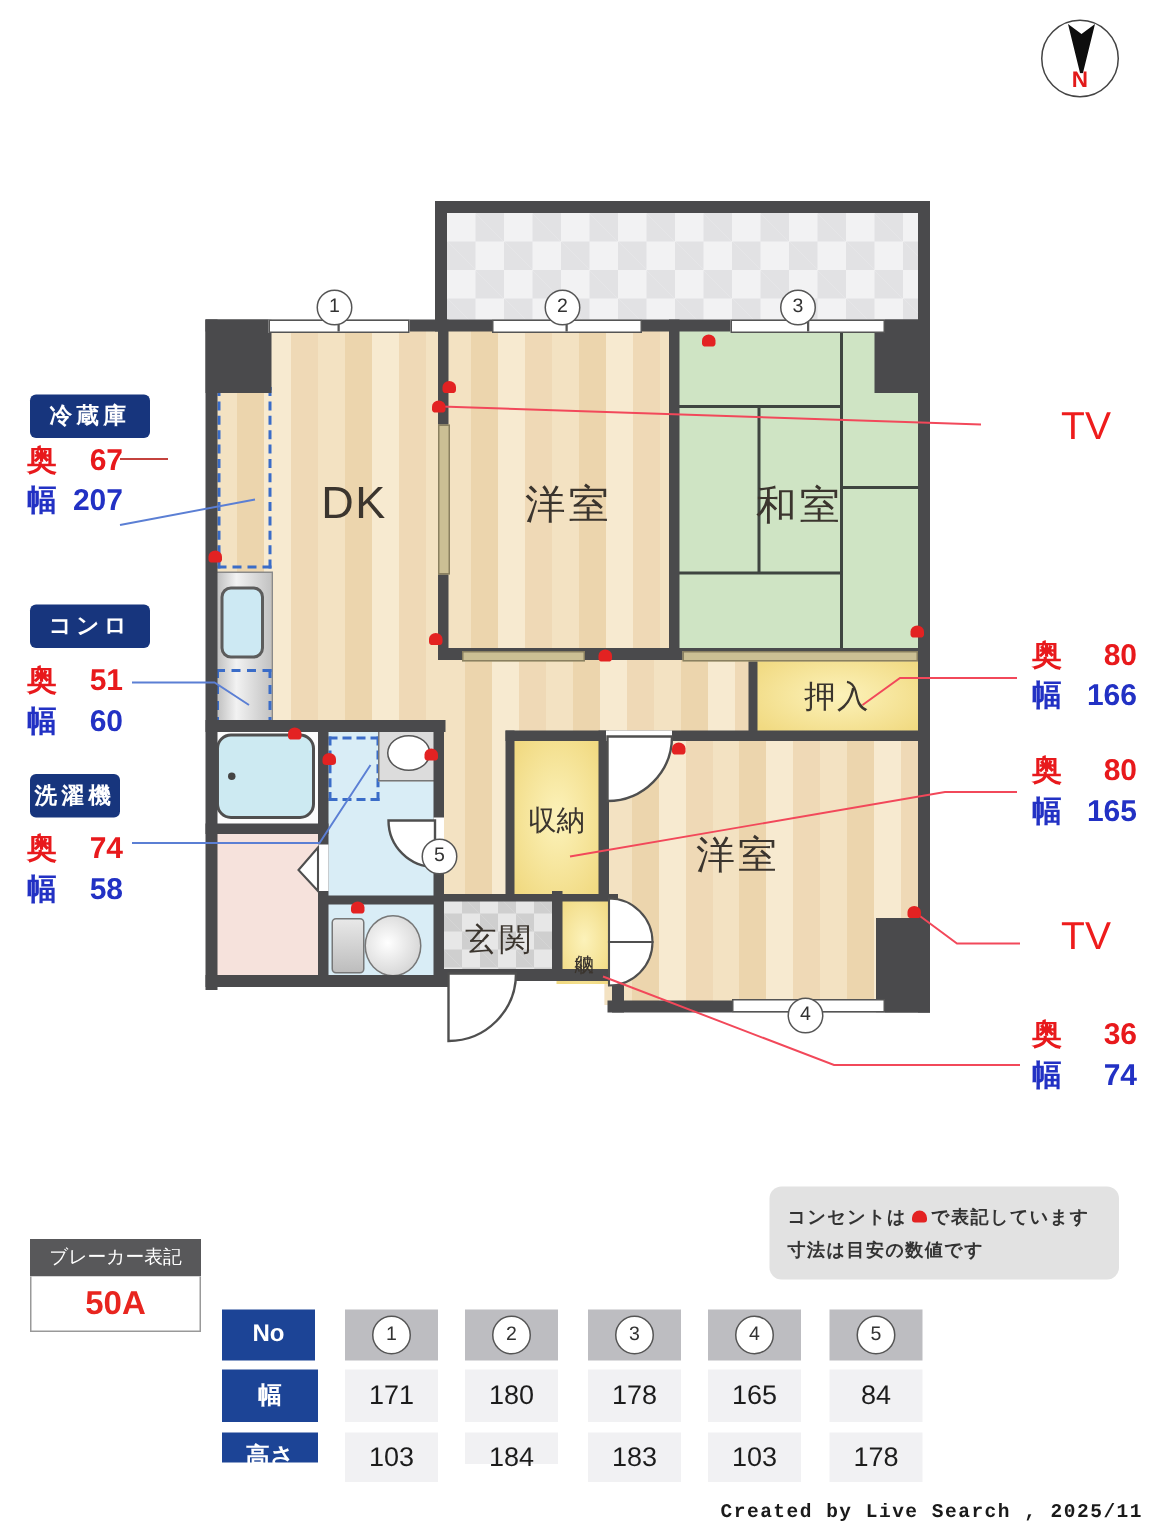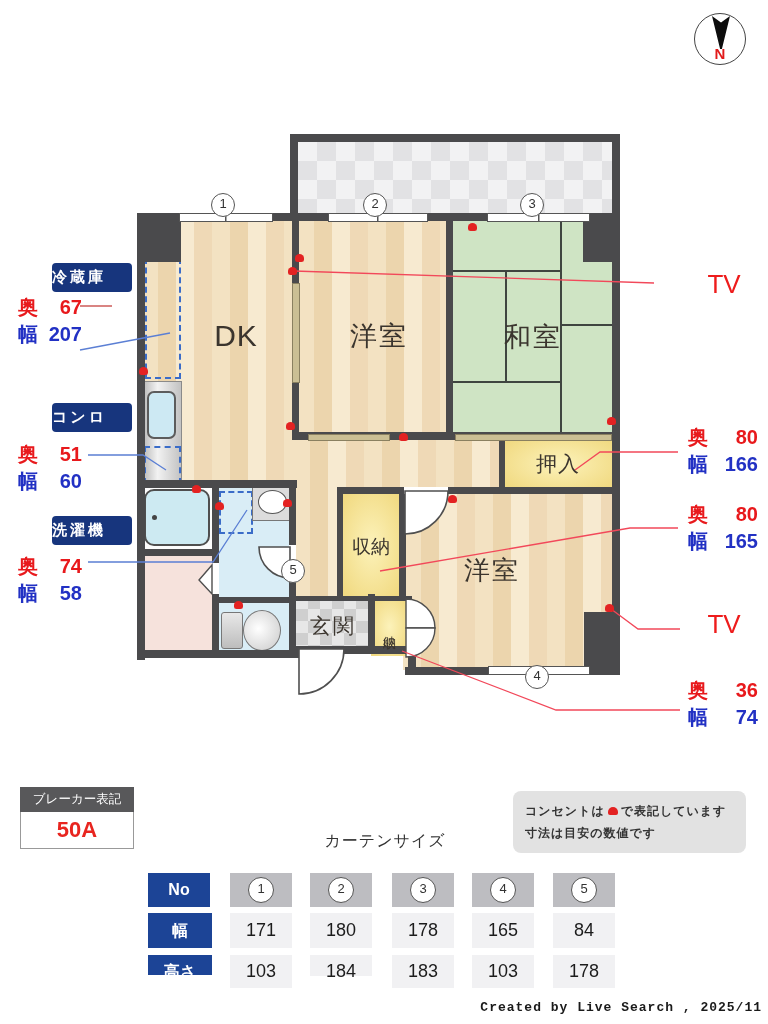--- a/index.html
+++ b/index.html
@@ -13,22 +13,22 @@
   .closet{background:radial-gradient(ellipse at center,#fcf2ba 0%,#f1da82 85%);}
   .checker-genkan{background-color:#e7e7e7;background-image:linear-gradient(45deg,#cfcfcf 25%,transparent 25%,transparent 75%,#cfcfcf 75%),linear-gradient(45deg,#cfcfcf 25%,transparent 25%,transparent 75%,#cfcfcf 75%);background-size:24px 24px;background-position:0 0,12px 12px;}
   .checker-balcony{background-color:#f2f2f3;background-image:linear-gradient(45deg,#e2e2e4 25%,transparent 25%,transparent 75%,#e2e2e4 75%),linear-gradient(45deg,#e2e2e4 25%,transparent 25%,transparent 75%,#e2e2e4 75%);background-size:38px 38px;background-position:0 0,19px 19px;}
   .window{position:absolute;background:linear-gradient(#555,#555) 50% 0/1.5px 100% no-repeat #fff;border:1.3px solid #555;box-sizing:border-box;}
   .slide{position:absolute;background:#cbbf94;border:1px solid #8a8060;box-sizing:border-box;}
   .gap{position:absolute;background:#fff;}
   .outlet{position:absolute;width:9px;height:8px;background:#e32222;border-radius:50% 50% 28% 28%;}
   .cnum{position:absolute;width:22px;height:22px;background:#fff;border:1.5px solid #555;border-radius:50%;
         font-size:13px;color:#333;text-align:center;line-height:19px;z-index:9;}
   .room-label{position:absolute;transform:translate(-50%,-50%);color:#3b352e;font-weight:500;white-space:nowrap;z-index:8;}
-  .tag{position:absolute;background:#17357d;color:#fff;font-weight:bold;font-size:15px;text-align:left;
-       border-radius:4px;letter-spacing:3px;padding:5px 0;z-index:10;margin-left:32px;}
+  .tag{position:absolute;background:#17357d;color:#fff;font-weight:bold;font-size:15px;text-align:center;
+       border-radius:4px;letter-spacing:3px;padding:5px 0;z-index:10;}
   .dimcol{position:absolute;z-index:10;}
   .dimrow{display:flex;justify-content:space-between;font-size:20px;font-weight:bold;line-height:1.35;}
   .red{color:#e8191c;}
   .blue{color:#2231c4;}
   .tvlabel{position:absolute;transform:translate(-50%,-50%);color:#ee1c1c;font-size:26px;font-weight:500;z-index:10;}
   .navcell{position:absolute;background:#1c4496;color:#fff;font-weight:bold;font-size:16px;text-align:center;}
   .graycell{position:absolute;background:#bdbdc1;display:flex;align-items:center;justify-content:center;}
   .valcell{position:absolute;background:#f1f1f3;color:#1c1c1c;font-size:18px;text-align:center;}
   .tcirc{width:24px;height:24px;background:#fff;border:1.3px solid #555;border-radius:50%;
          font-size:13px;color:#333;text-align:center;line-height:21px;}
@@ -184,21 +184,21 @@
   <div class="dimcol" style="left:18px;top:441px;width:64px;">
     <div class="dimrow">
         <span class="red">奥</span>
         <span class="red">51</span>
       </div>
     <div class="dimrow">
         <span class="blue">幅</span>
         <span class="blue">60</span>
       </div>
   </div>
-  <div class="tag" style="left:20px;top:516px;width:80px;">洗濯機</div>
+  <div class="tag" style="left:20px;top:516px;width:60px;">洗濯機</div>
   <div class="dimcol" style="left:18px;top:553px;width:64px;">
     <div class="dimrow">
         <span class="red">奥</span>
         <span class="red">74</span>
       </div>
     <div class="dimrow">
         <span class="blue">幅</span>
         <span class="blue">58</span>
       </div>
   </div>
@@ -230,30 +230,29 @@
         <span class="red">奥</span>
         <span class="red">36</span>
       </div>
     <div class="dimrow">
         <span class="blue">幅</span>
         <span class="blue">74</span>
       </div>
   </div>
 
   <div class="abs" style="left:20px;top:787px;width:114px;z-index:10;">
-    <div style="background:#58585a;color:#fff;font-size:12.5px;text-align:center;padding:4px 0;">ブレーカー表記</div>
+    <div style="background:#58585a;color:#fff;font-size:12.5px;text-align:center;padding:4px 0;margin-top:39px;">ブレーカー表記</div>
     <div style="background:#fff;border:1px solid #999;border-top:none;color:#e8251f;font-size:22px;font-weight:bold;text-align:center;padding:5px 0;">50A</div>
   </div>
 
   <div class="abs" style="left:513px;top:791px;width:233px;background:#e2e2e2;border-radius:8px;padding:9px 12px;font-size:12px;font-weight:bold;color:#333;line-height:1.85;letter-spacing:1px;z-index:10;">
     <div><span>コンセントは</span><span class="dome-inline"></span><span>で表記しています</span></div>
     <div>寸法は目安の数値です</div>
   </div>
 
-  <div class="abs" style="left:300px;top:831px;width:170px;text-align:center;font-size:16px;color:#333;letter-spacing:1px;z-index:10;">カーテンサイズ</div>
 
   <div class="navcell" style="left:148px;top:873px;width:62px;height:34px;line-height:34px;">No</div>
   <div class="navcell" style="left:148px;top:913px;width:64px;height:35px;line-height:35px;">幅</div>
   <div class="navcell" style="left:148px;top:955px;width:64px;height:20px;line-height:33px;">高さ</div>
 
   <div class="graycell" style="left:230px;top:873px;width:62px;height:34px;">
       <div class="tcirc">1</div>
     </div>
   <div class="graycell" style="left:310px;top:873px;width:62px;height:34px;">
       <div class="tcirc">2</div>

